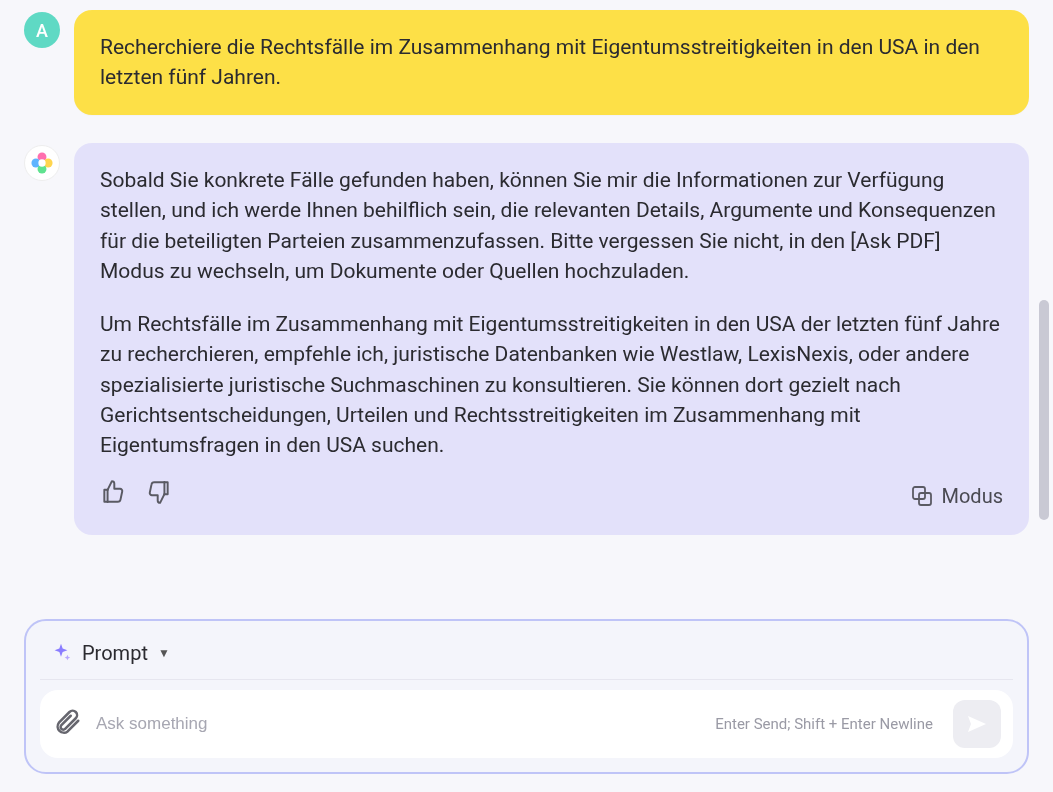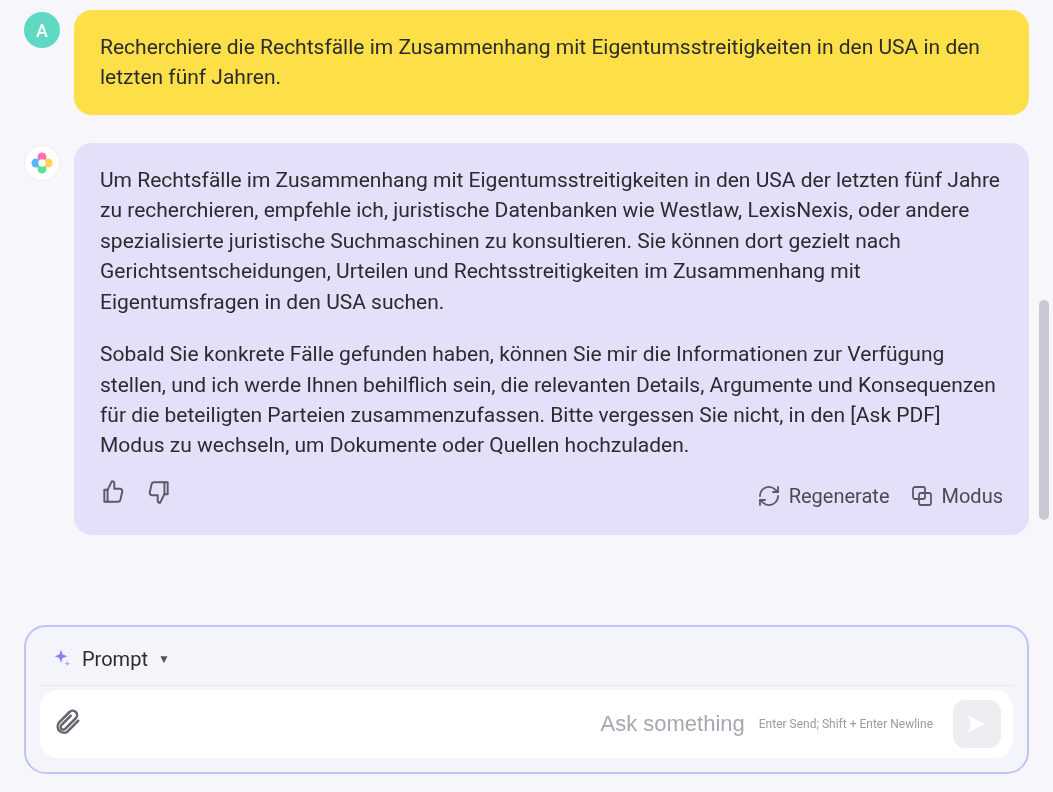--- a/index.html
+++ b/index.html
@@ -87,47 +87,46 @@
     border-radius: 22px;
     background: #f4f5fb;
     padding: 14px 14px 14px 14px;
   }
   .composer-head {
     display: flex;
     align-items: center;
     gap: 10px;
     padding: 6px 10px 14px 10px;
     border-bottom: 1px solid #e6e6ef;
-    margin-bottom: 4px;
+    margin-bottom: 10px;
     font-size: 20px;
     color: #2b2b30;
   }
   .composer-head .sparkle { width: 22px; height: 22px; }
   .composer-head .caret { font-size: 12px; color: #555; }
   .input-row {
     display: flex;
     align-items: center;
     background: #ffffff;
     border-radius: 18px;
     padding: 10px 12px;
     gap: 14px;
   }
   .input-row .attach svg { width: 30px; height: 30px; stroke: #66666e; }
   .input-row .field {
     flex: 1;
     border: none;
     outline: none;
-    font-size: 22px;
+    font-size: 17px;
     color: #1d4ed8;
     background: transparent;
-    text-align: right;
   }
   .input-row .field::placeholder { color: #a7a7b2; }
   .hint {
-    font-size: 12px;
+    font-size: 15px;
     color: #9a9aa5;
     white-space: nowrap;
     margin-right: 6px;
   }
   .send-btn {
     width: 48px;
     height: 48px;
     border-radius: 12px;
     background: #ededf2;
     display: flex;
@@ -171,50 +170,41 @@
     <div class="avatar avatar-ai">
       <svg viewBox="0 0 64 64">
         <circle cx="32" cy="17" r="11" fill="#ff6fae"></circle>
         <circle cx="17" cy="32" r="11" fill="#5fb4ff"></circle>
         <circle cx="47" cy="32" r="11" fill="#ffd54f"></circle>
         <circle cx="32" cy="47" r="11" fill="#5fe28f"></circle>
         <circle cx="32" cy="32" r="9" fill="#ffffff"></circle>
       </svg>
     </div>
     <div class="bubble bubble-ai">
+      <p>Sobald Sie konkrete Fälle gefunden haben, können Sie mir die Informationen zur Verfügung stellen, und ich werde Ihnen behilflich sein, die relevanten Details, Argumente und Konsequenzen für die beteiligten Parteien zusammenzufassen. Bitte vergessen Sie nicht, in den [Ask PDF] Modus zu wechseln, um Dokumente oder Quellen hochzuladen.</p>
       <p>Um Rechtsfälle im Zusammenhang mit Eigentumsstreitigkeiten in den USA der letzten fünf Jahre zu recherchieren, empfehle ich, juristische Datenbanken wie Westlaw, LexisNexis, oder andere spezialisierte juristische Suchmaschinen zu konsultieren. Sie können dort gezielt nach Gerichtsentscheidungen, Urteilen und Rechtsstreitigkeiten im Zusammenhang mit Eigentumsfragen in den USA suchen.</p>
-      <p>Sobald Sie konkrete Fälle gefunden haben, können Sie mir die Informationen zur Verfügung stellen, und ich werde Ihnen behilflich sein, die relevanten Details, Argumente und Konsequenzen für die beteiligten Parteien zusammenzufassen. Bitte vergessen Sie nicht, in den [Ask PDF] Modus zu wechseln, um Dokumente oder Quellen hochzuladen.</p>
 
       <div class="actions">
         <span class="icon-btn">
           <svg viewBox="0 0 24 24" fill="none" stroke-width="1.8" stroke-linecap="round" stroke-linejoin="round">
             <path d="M7 10v11"></path>
               <path d="M7 21H4V10h3"></path>
               <path d="M7 10l4-8c1.2 0 2.2 1 2.2 2.2V9h5.3c1.3 0 2.3 1.2 2 2.5l-1.6 7.5c-.2 1.2-1.3 2-2.5 2H7"></path>
           </svg>
         </span>
         <span class="icon-btn">
           <svg viewBox="0 0 24 24" fill="none" stroke-width="1.8" stroke-linecap="round" stroke-linejoin="round">
             <path d="M17 14V3"></path>
               <path d="M17 3h3v11h-3"></path>
               <path d="M17 14l-4 8c-1.2 0-2.2-1-2.2-2.2V15H5.5c-1.3 0-2.3-1.2-2-2.5L5.1 5c.2-1.2 1.3-2 2.5-2H17"></path>
           </svg>
         </span>
         <span class="grow"></span>
         <span class="action-btn">
           <svg viewBox="0 0 24 24" fill="none" stroke-width="1.8" stroke-linecap="round" stroke-linejoin="round">
-            <path d="M3 12a9 9 0 0 1 15-6.7L21 8"></path>
-              <path d="M21 3v5h-5"></path>
-            <path d="M21 12a9 9 0 0 1-15 6.7L3 16"></path>
-              <path d="M3 21v-5h5"></path>
-          </svg>
-          <span>Regenerate</span>
-        </span>
-        <span class="action-btn">
-          <svg viewBox="0 0 24 24" fill="none" stroke-width="1.8" stroke-linecap="round" stroke-linejoin="round">
             <rect x="9" y="9" width="12" height="12" rx="2"></rect>
               <rect x="3" y="3" width="12" height="12" rx="2"></rect>
           </svg>
           <span>Modus</span>
         </span>
       </div>
     </div>
   </div>
 
 </div>

